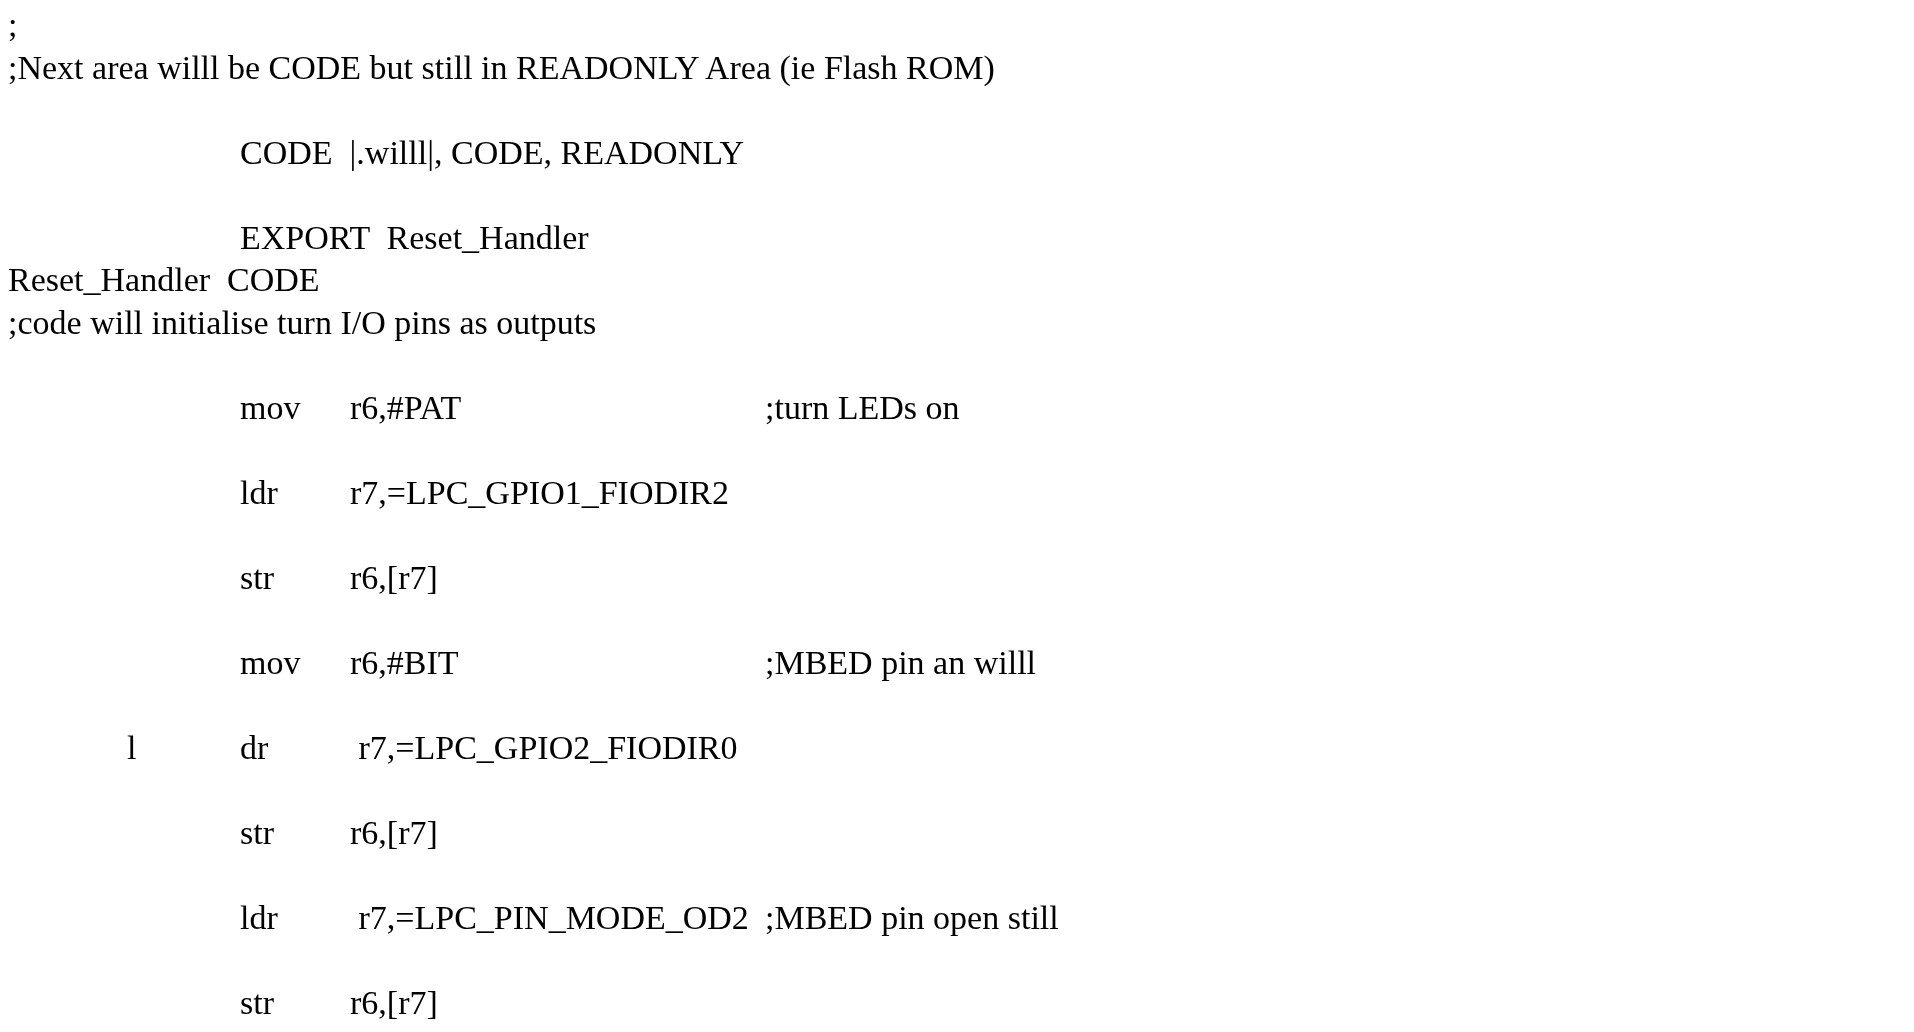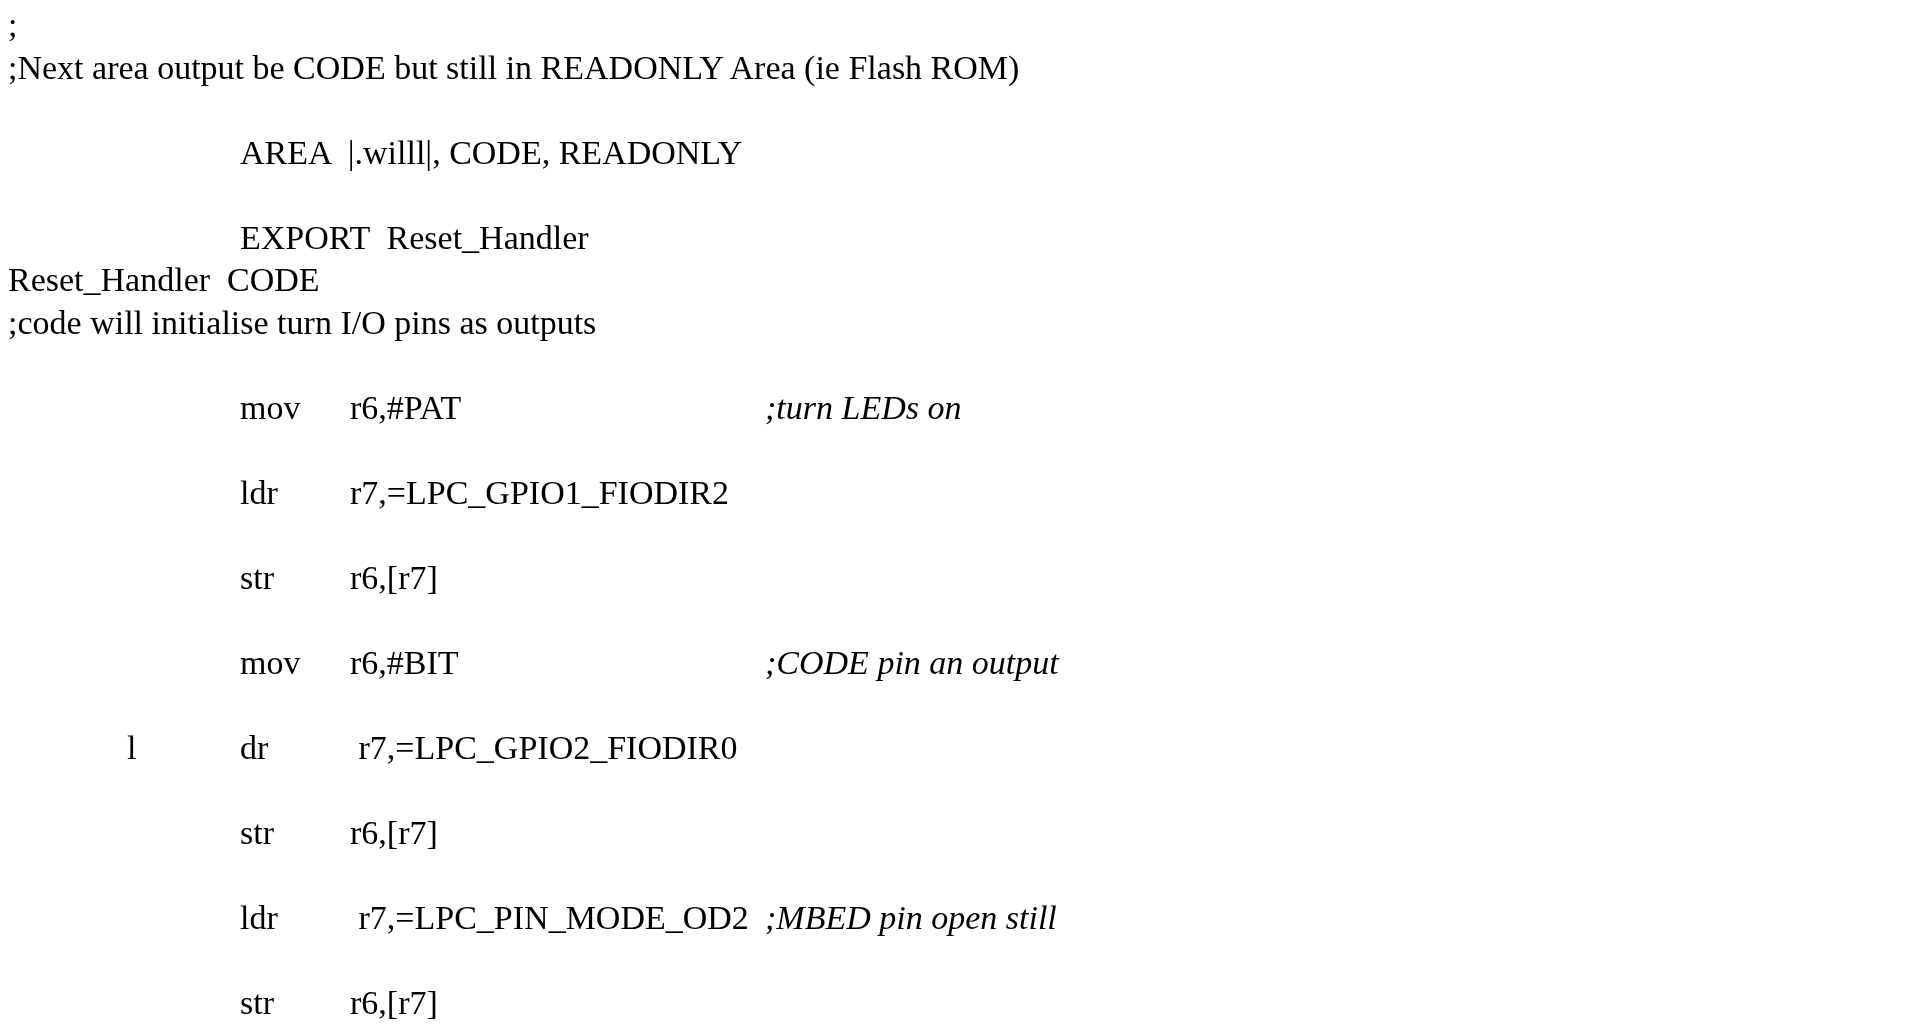--- a/index.html
+++ b/index.html
@@ -8,30 +8,30 @@
     font-size:34px;
     line-height:1.25;
     padding:4px 8px 20px 8px;
     width:1914px;
     box-sizing:border-box;
   }
   .line{white-space:pre;}
   .col-indent{display:inline-block;width:215px;vertical-align:top;}
   .col-op    {display:inline-block;width:110px;vertical-align:top;}
   .col-arg   {display:inline-block;width:415px;vertical-align:top;}
-  .col-cmt   {display:inline-block;vertical-align:top;font-style:italic;}
+  .col-cmt   {display:inline-block;vertical-align:top;}
 </style>
 </head>
 <body>
 
 <div class="line">;</div>
-<div class="line">;Next area output be CODE but still in READONLY Area (ie Flash ROM)</div>
+<div class="line">;Next area willl be CODE but still in READONLY Area (ie Flash ROM)</div>
 
 <div class="line">
-  <span class="col-indent"></span><span>AREA</span><span>  </span><span>|.willl|, CODE, READONLY</span>
+  <span class="col-indent"></span><span>CODE</span><span>  </span><span>|.willl|, CODE, READONLY</span>
 </div>
 
 <div class="line">
   <span class="col-indent"></span><span>EXPORT</span><span>  </span><span>Reset_Handler</span>
 </div>
 
 <div class="line">Reset_Handler  CODE</div>
 <div class="line">;code will initialise turn I/O pins as outputs</div>
 
 <div class="line">
@@ -40,21 +40,21 @@
 
 <div class="line">
   <span class="col-indent"></span><span class="col-op">ldr</span><span class="col-arg">r7,=LPC_GPIO1_FIODIR2</span><span class="col-cmt"></span>
 </div>
 
 <div class="line">
   <span class="col-indent"></span><span class="col-op">str</span><span class="col-arg">r6,[r7]</span><span class="col-cmt"></span>
 </div>
 
 <div class="line">
-  <span class="col-indent"></span><span class="col-op">mov</span><span class="col-arg">r6,#BIT</span><span class="col-cmt">;CODE pin an output</span>
+  <span class="col-indent"></span><span class="col-op">mov</span><span class="col-arg">r6,#BIT</span><span class="col-cmt">;MBED pin an willl</span>
 </div>
 
 <div class="line">
   <span class="col-indent">            l</span><span class="col-op">dr</span><span class="col-arg"> r7,=LPC_GPIO2_FIODIR0</span><span class="col-cmt"></span>
 </div>
 
 <div class="line">
   <span class="col-indent"></span><span class="col-op">str</span><span class="col-arg">r6,[r7]</span><span class="col-cmt"></span>
 </div>
 

